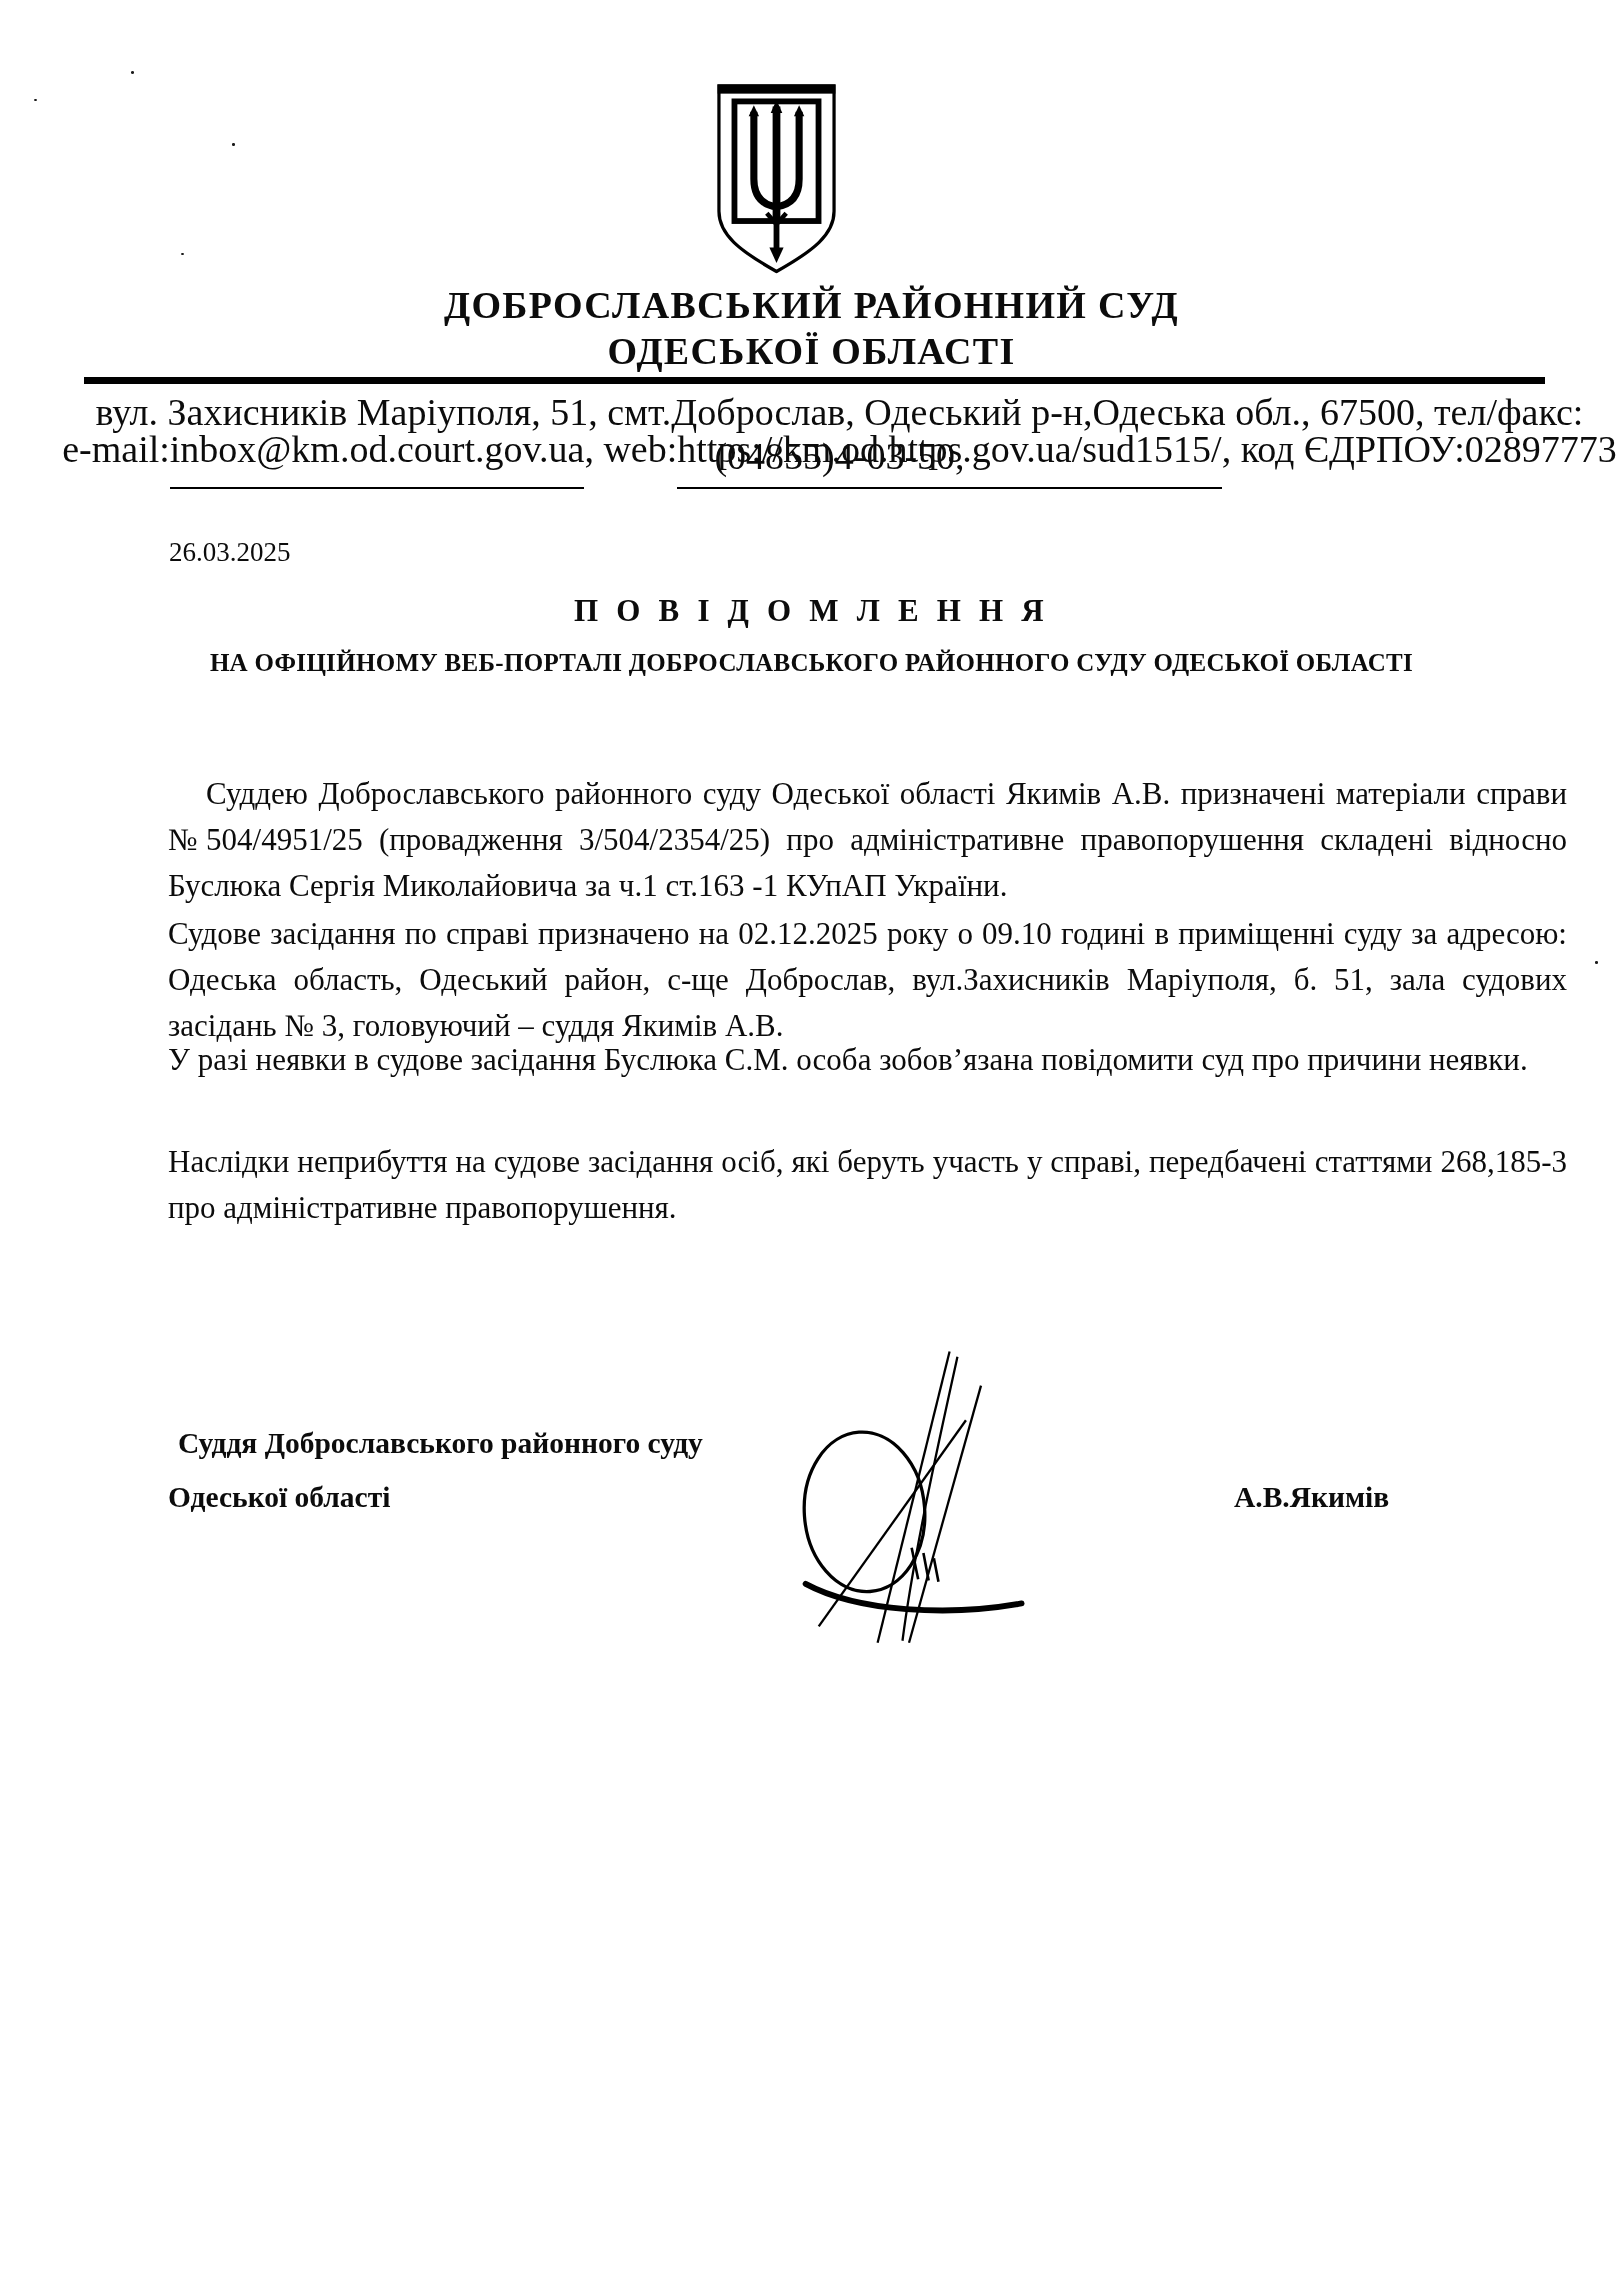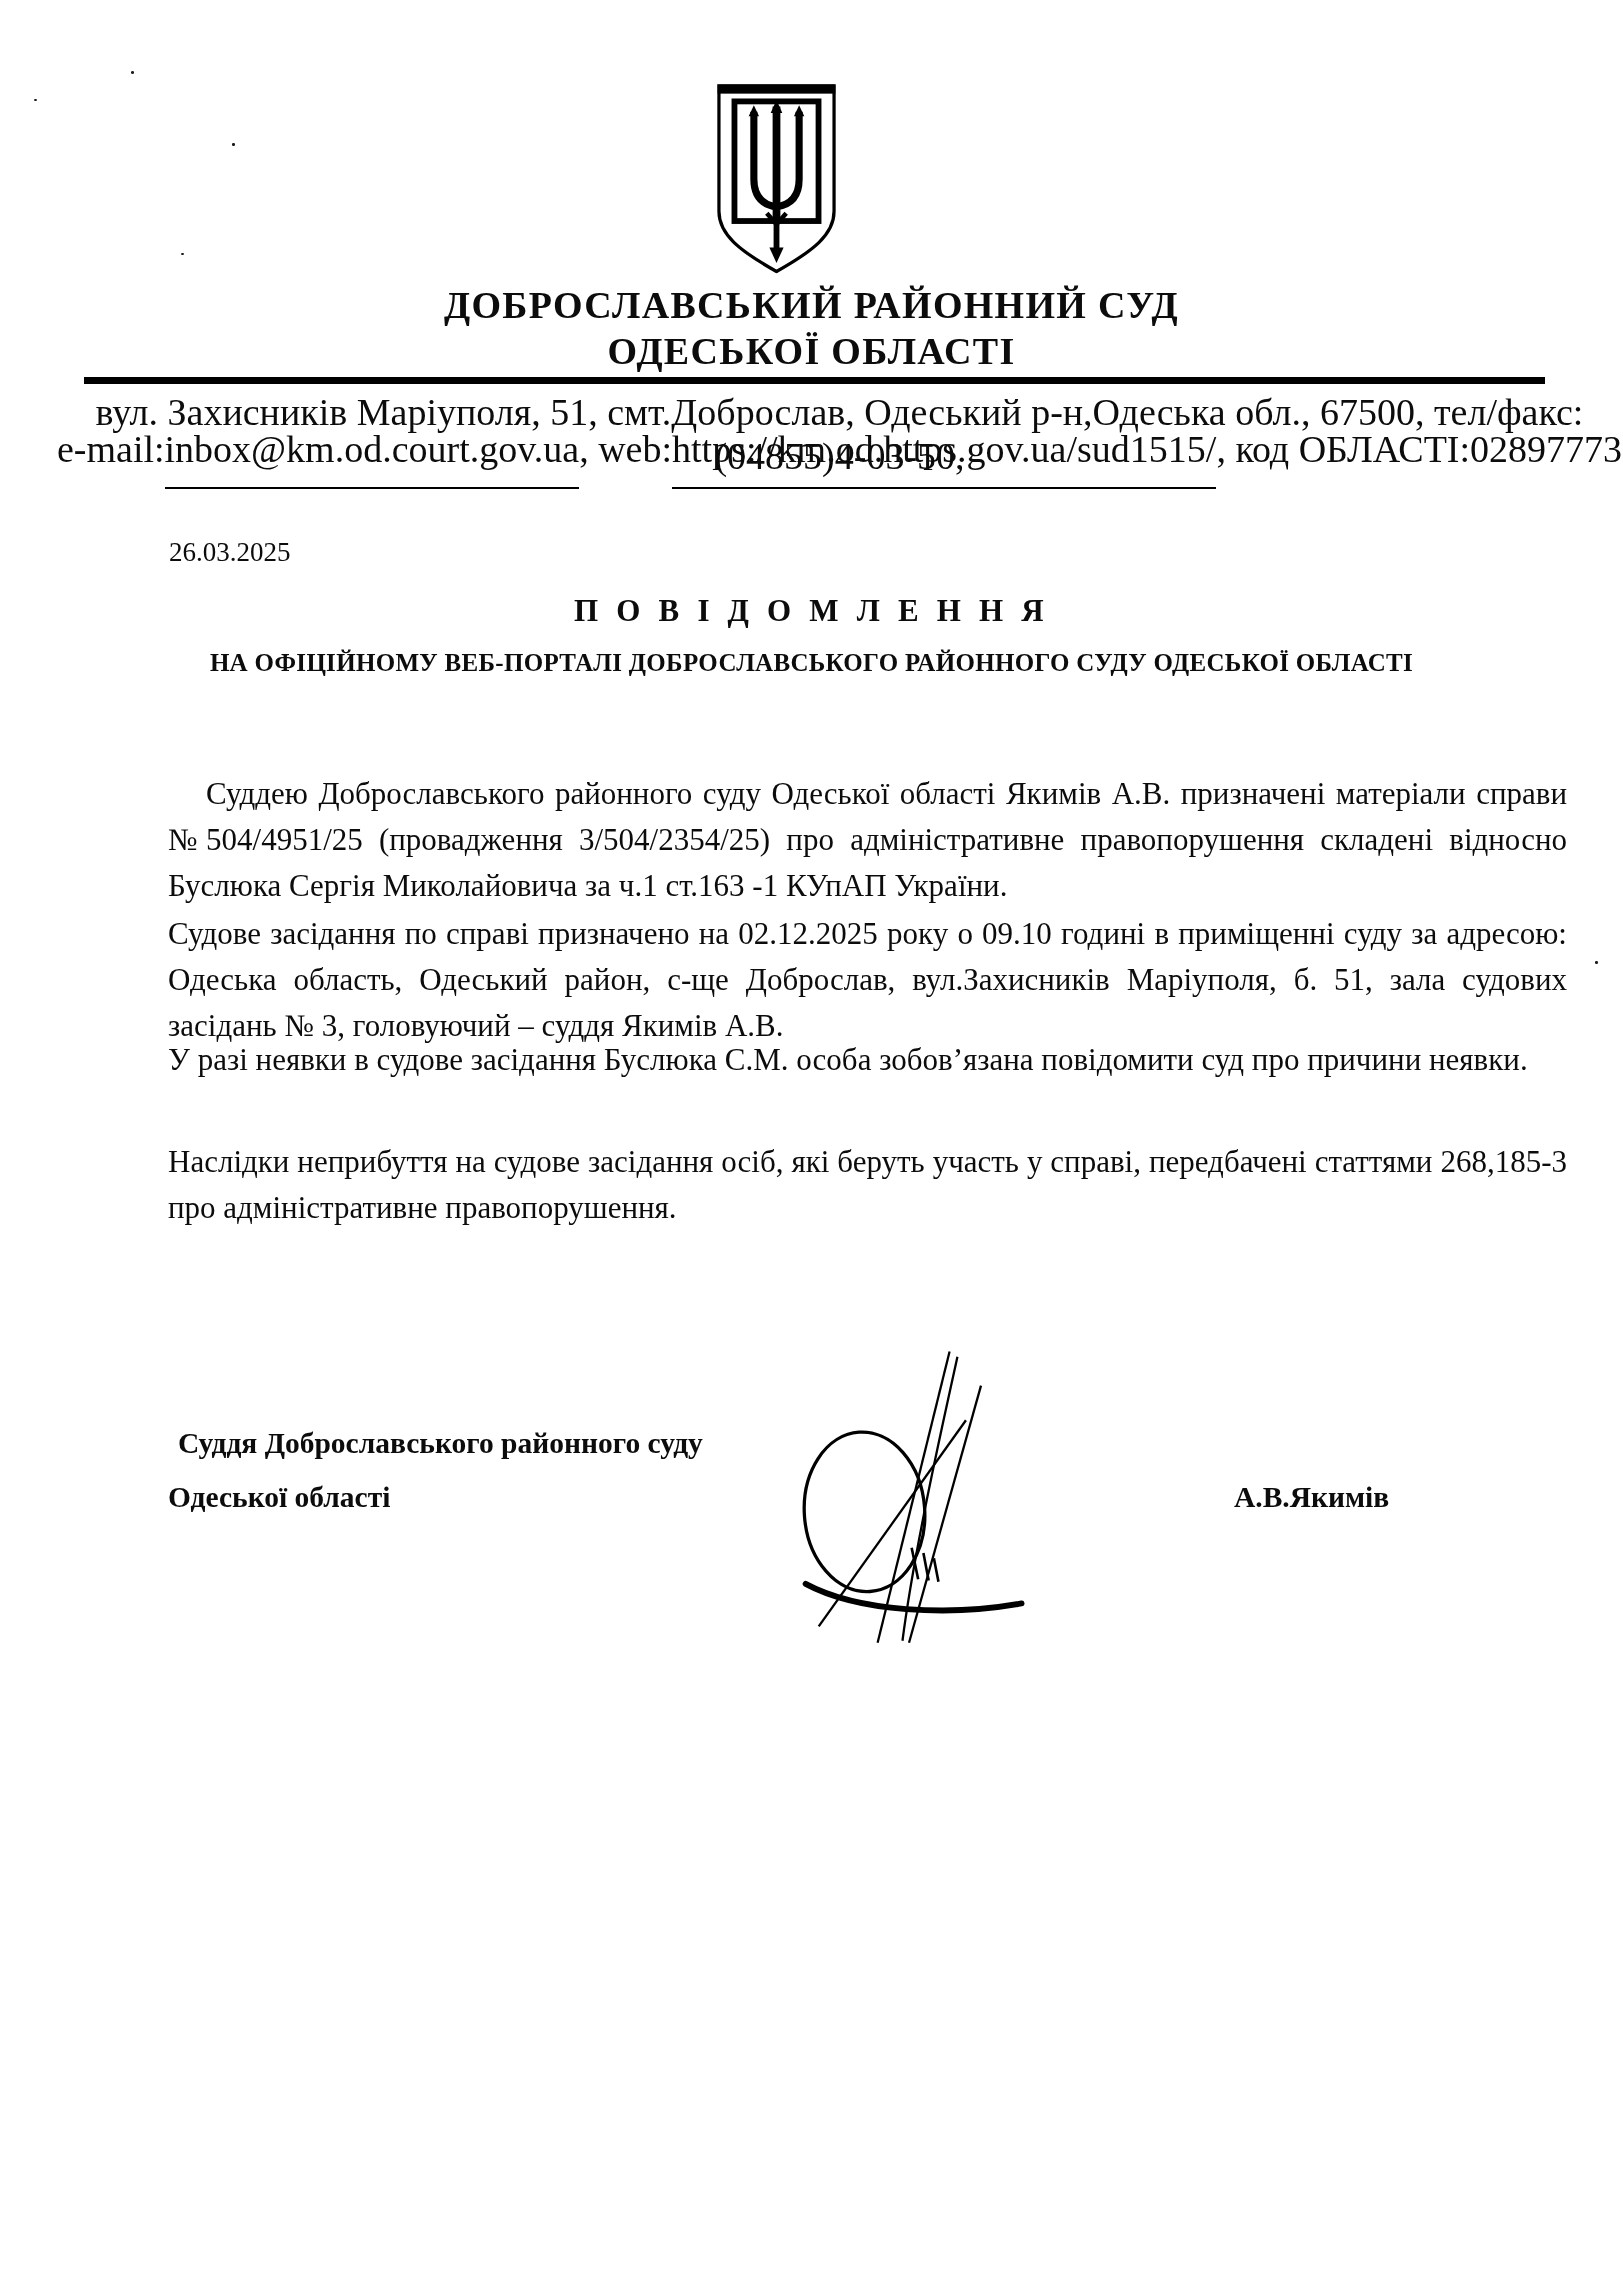--- a/index.html
+++ b/index.html
@@ -50,21 +50,21 @@
     <path d="M95,215 L95,262" stroke="#000" stroke-width="9"></path>
     <path d="M95,280 l-11,-24 h22 z" fill="#000"></path>
   </svg>
 
   <div class="centered court-title" style="top:283px;">ДОБРОСЛАВСЬКИЙ РАЙОННИЙ СУД</div>
   <div class="centered court-title" style="top:329px;">ОДЕСЬКОЇ ОБЛАСТІ</div>
 
   <div class="rule"></div>
 
   <div class="centered addr" style="top:390px;">вул. Захисників Маріуполя, 51, смт.Доброслав, Одеський р-н,Одеська обл., 67500, тел/факс:(04855)4-03-50,</div>
-  <div class="centered addr" style="top:427px;"><span>e-mail:</span><span class="u">inbox@km.od.court.gov.ua</span><span>, web:</span><span class="u">https://km.od.https.gov.ua/sud1515/</span><span>, код ОБЛАСТІ:02897773</span></div>
+  <div class="centered addr" style="top:427px;"><span>e-mail:</span><span class="u">inbox@km.od.court.gov.ua</span><span>, web:</span><span class="u">https://km.od.https.gov.ua/sud1515/</span><span>, код ЄДРПОУ:02897773</span></div>
 
   <div class="date">26.03.2025</div>
 
   <div class="centered notice-title">П О В І Д О М Л Е Н Н Я</div>
   <div class="centered notice-sub">НА ОФІЦІЙНОМУ ВЕБ-ПОРТАЛІ ДОБРОСЛАВСЬКОГО РАЙОННОГО СУДУ ОДЕСЬКОЇ ОБЛАСТІ</div>
 
   <div class="para p1">Суддею Доброславського районного суду Одеської області  Якимів А.В. призначені матеріали справи №504/4951/25 (провадження 3/504/2354/25) про адміністративне правопорушення складені відносно  Буслюка Сергія Миколайовича за ч.1 ст.163 -1 КУпАП України.</div>
   <div class="para p2">Судове засідання по справі призначено на 02.12.2025 року о 09.10 годині в приміщенні суду за адресою: Одеська область, Одеський район, с-ще Доброслав, вул.Захисників Маріуполя, б. 51, зала судових засідань № 3, головуючий – суддя Якимів А.В.</div>
   <div class="para p3">У разі неявки в судове засідання Буслюка С.М. особа зобов’язана повідомити суд про причини неявки.</div>
   <div class="para p4">Наслідки неприбуття на судове засідання осіб, які беруть участь у справі, передбачені статтями 268,185-3 про адміністративне правопорушення.</div>

